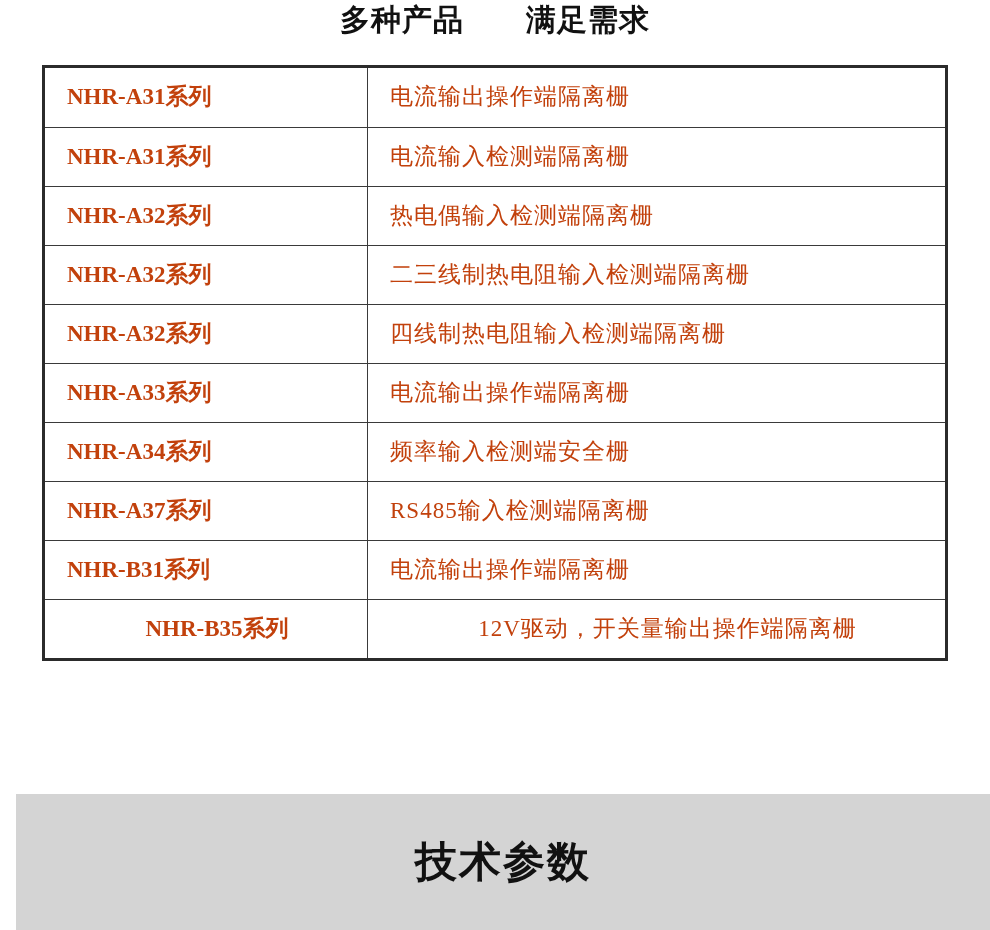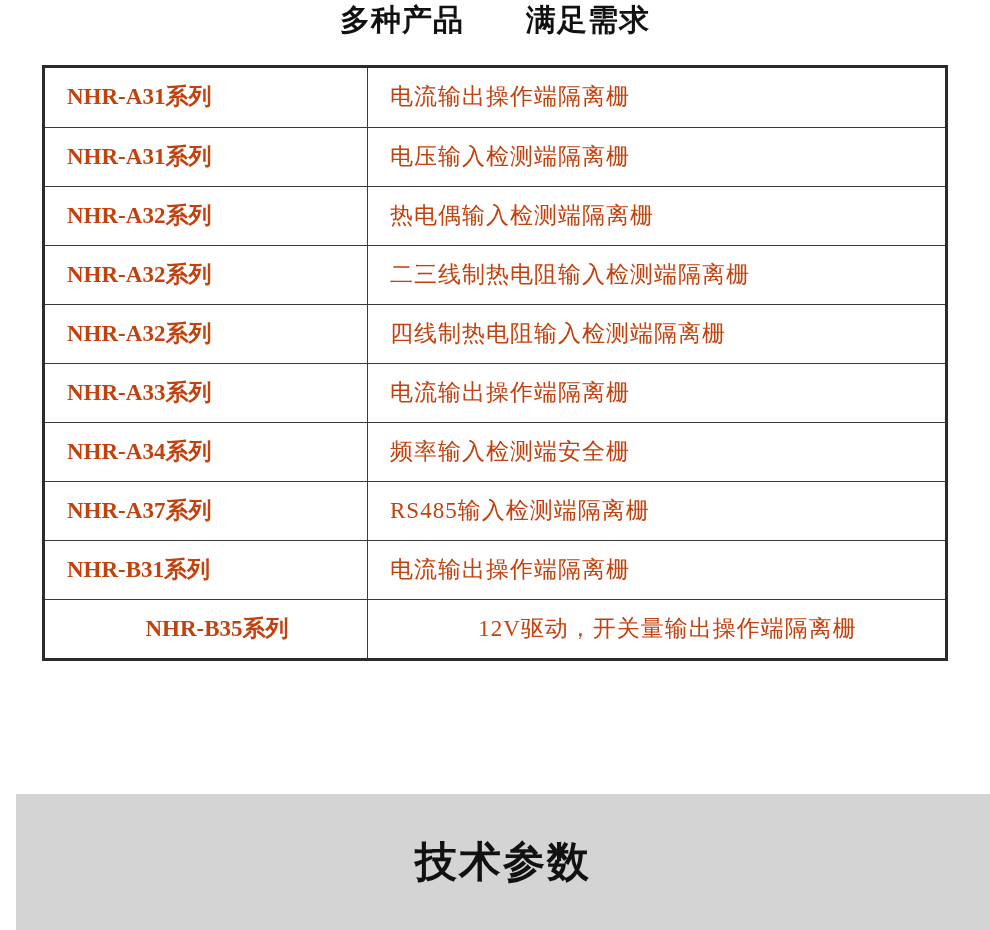--- a/index.html
+++ b/index.html
@@ -117,21 +117,21 @@
 
   <div class="table-wrap">
     <table class="product-table">
       <tbody>
         <tr>
           <td class="col-model">NHR-A31系列</td>
           <td class="col-desc">电流输出操作端隔离栅</td>
         </tr>
         <tr>
           <td class="col-model">NHR-A31系列</td>
-          <td class="col-desc">电压输入检测端隔离栅</td>
+          <td class="col-desc">电流输入检测端隔离栅</td>
         </tr>
         <tr>
           <td class="col-model">NHR-A32系列</td>
           <td class="col-desc">热电偶输入检测端隔离栅</td>
         </tr>
         <tr>
           <td class="col-model">NHR-A32系列</td>
           <td class="col-desc">二三线制热电阻输入检测端隔离栅</td>
         </tr>
         <tr>

